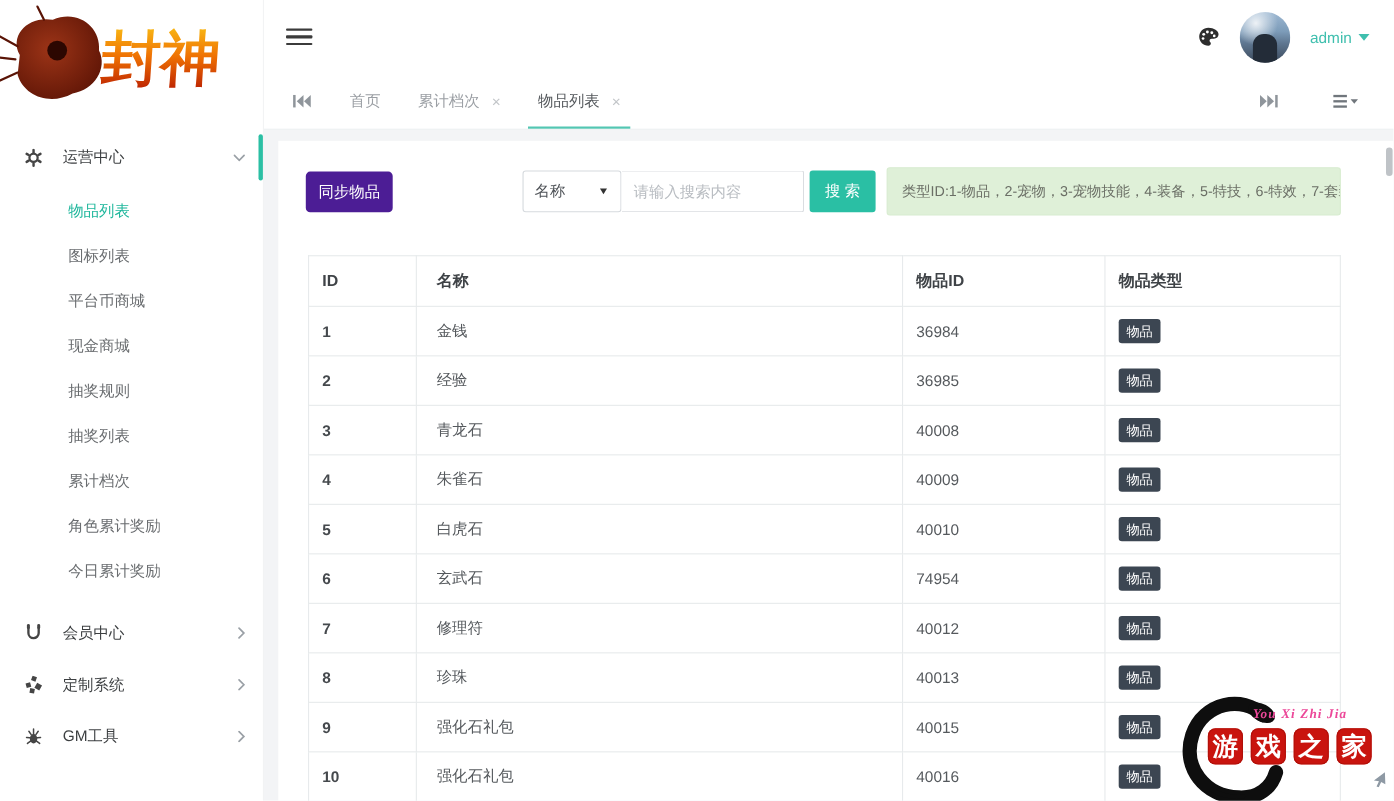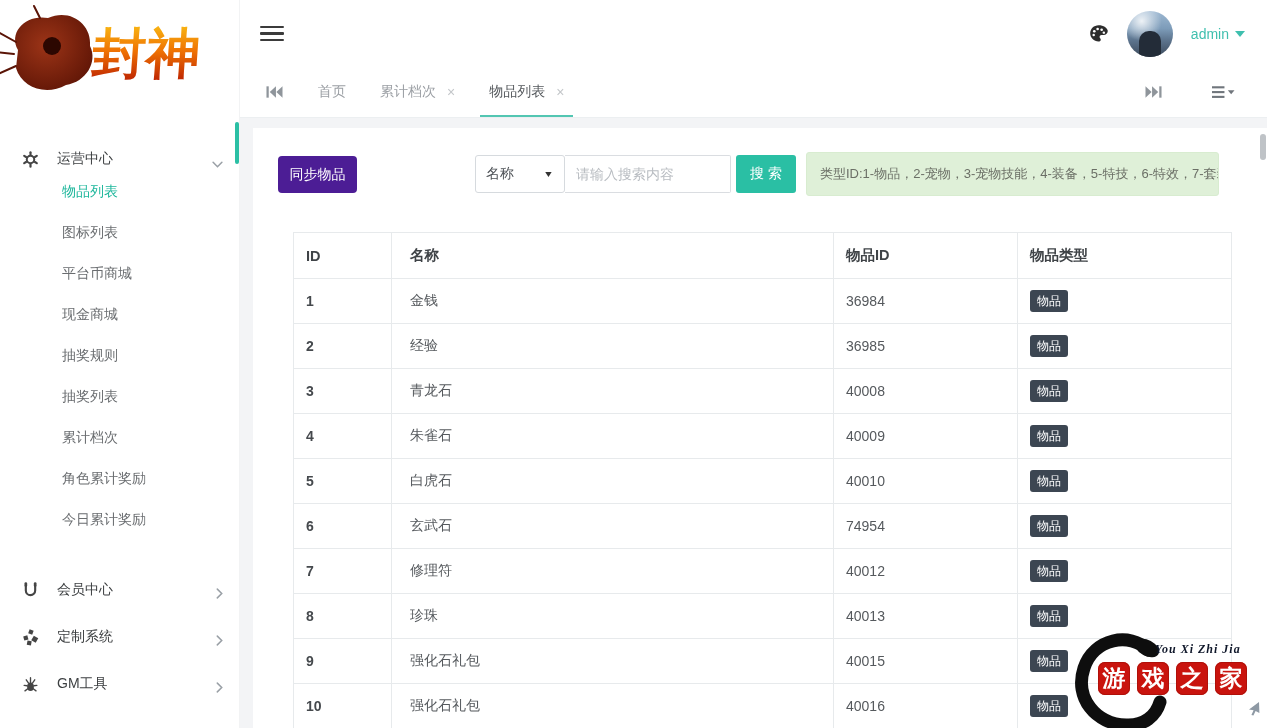--- a/index.html
+++ b/index.html
@@ -5,21 +5,21 @@
   * { margin:0; padding:0; box-sizing:border-box; }
   html,body { width:1267px; height:728px; overflow:hidden;
     font-family:"Liberation Sans","DejaVu Sans",sans-serif; background:#fff; }
   .app { position:relative; width:1267px; height:728px; }
 
   
   .sidebar { position:absolute; left:0; top:0; width:240px; height:728px;
     background:#fff; z-index:3; border-right:1px solid #f2f3f4; }
   .logo-area { height:100px; position:relative; }
   .nav { margin-top:18px; }
-  .nav-group { height:50px; display:flex; align-items:flex-end;
+  .nav-group { height:50px; display:flex; align-items:center;
     padding:0 16px 0 22px; font-size:14px; color:#3c3f41; cursor:pointer; position:relative; }
   .nav-group.parent { height:47px; }
   .nav-group.active::after { content:''; position:absolute; right:0; top:4px; bottom:4px;
     width:4px; background:#2bbfa4; border-radius:2px; }
   .nav-icon { width:18px; margin-right:17px; display:flex; align-items:center; }
   .nav-chev { margin-left:auto; display:flex; align-items:center; }
   .nav-sub { padding:3px 0 12px; }
   .nav-sub-item { height:41px; line-height:41px; padding-left:62px; font-size:14px;
     color:#6a6d70; cursor:pointer; }
   .nav-sub-item.active { color:#1fb79c; }
@@ -73,39 +73,39 @@
     font-size:14px; color:#555; font-family:inherit; outline:none; }
   .search-input::placeholder { color:#b9bdc2; }
   .btn-search { position:absolute; left:483px; top:27px; width:60px; height:38px;
     background:#2abfa4; color:#fff; font-size:14px; border-radius:3px; }
   .hint-box { position:absolute; left:553px; top:24px; width:413px; height:44px;
     background:#dff0d8; border:1px solid #d8ecd0; border-radius:3px; display:flex;
     align-items:center; padding:0 13px; font-size:13px; color:#6b6f66; white-space:nowrap;
     overflow:hidden; }
 
   
-  .items-table { position:absolute; left:40px; top:104px; width:938px; border-collapse:collapse;
+  .items-table { position:absolute; left:27px; top:104px; width:938px; border-collapse:collapse;
     table-layout:fixed; font-size:14px; color:#55595d; background:#fff; }
   .items-table th, .items-table td { border:1px solid #e7eaec; height:45px; padding:0 12px;
     text-align:left; overflow:hidden; white-space:nowrap; }
   .items-table th { font-weight:700; color:#3f4347; height:46px; font-size:14.5px; }
   .items-table td.id-cell { font-weight:700; color:#45494d; }
   .items-table th.name-col, .items-table td.name-cell { padding-left:18px; }
   .badge { display:inline-block; background:#3c4652; color:#fff; font-size:12px;
     padding:5px 7px; border-radius:3px; line-height:1; cursor:pointer; }
 
   
   .logo-svg { position:absolute; left:0; top:2px; }
 
   
   .watermark { position:absolute; left:1072px; top:616px; width:195px; height:112px; z-index:5;
     pointer-events:none; }
   .wm-swirl { position:absolute; left:0; top:14px; }
-  .wm-script { position:absolute; left:83px; top:26px; font:italic 700 12px "Liberation Serif","DejaVu Serif",serif;
-    color:#0f172a; letter-spacing:1px; white-space:nowrap; }
+  .wm-script { position:absolute; left:67px; top:26px; font:italic 700 12px "Liberation Serif","DejaVu Serif",serif;
+    color:#ec4899; letter-spacing:1px; white-space:nowrap; }
   .wm-seals { position:absolute; left:26px; top:46px; display:flex; gap:7px; }
   .seal { width:32px; height:33px; background:#c9140e; border-radius:7px; color:#fff;
     display:flex; align-items:center; justify-content:center;
     font:700 23px "Liberation Serif","DejaVu Serif",serif; box-shadow:0 0 0 1px #b01009 inset; }
   .cursor-arrow { position:absolute; left:1246px; top:700px; z-index:6; }
 </style>
 </head>
 <body>
 
 <div class="app">

